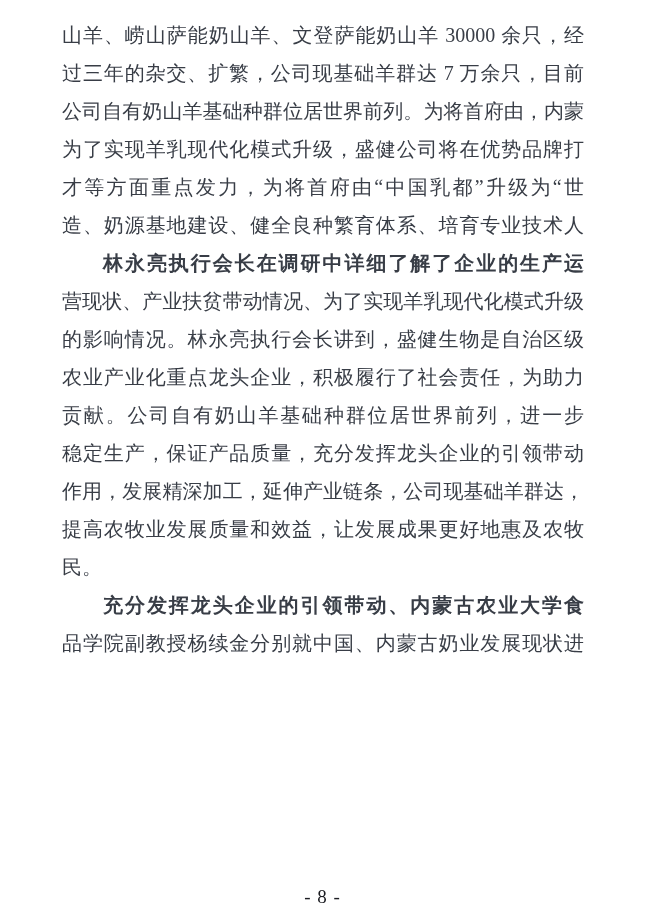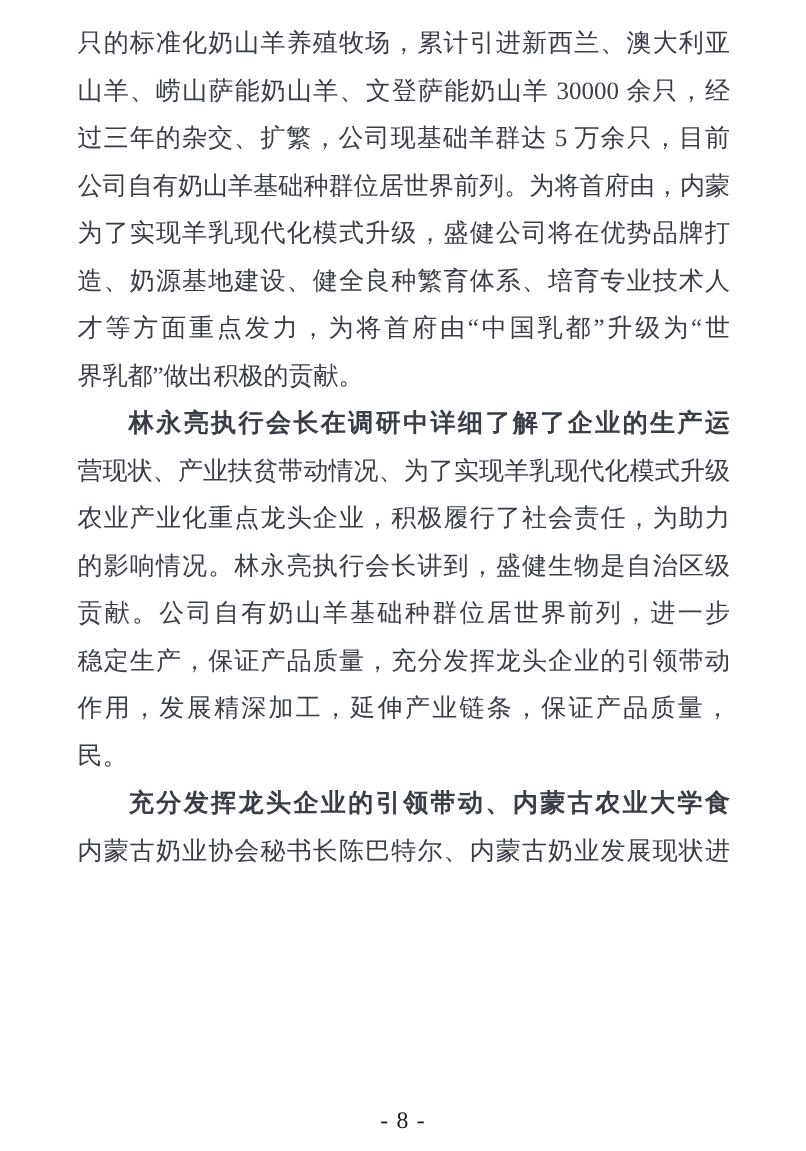--- a/index.html
+++ b/index.html
@@ -54,35 +54,34 @@
     color: #1c1d22;
     letter-spacing: 1px;
   }
 </style>
 </head>
 <body>
 
 <div class="page">
 
   <div class="text-block">
-    <div class="line">只的标准化奶山羊养殖牧场，累计引进新西兰、澳大利亚</div>
     <div class="line">山羊、崂山萨能奶山羊、文登萨能奶山羊 30000 余只，经</div>
-    <div class="line">过三年的杂交、扩繁，公司现基础羊群达 5 万余只，目前</div>
+    <div class="line">过三年的杂交、扩繁，公司现基础羊群达 7 万余只，目前</div>
     <div class="line">公司自有奶山羊基础种群位居世界前列。为将首府由，内蒙</div>
     <div class="line">为了实现羊乳现代化模式升级，盛健公司将在优势品牌打</div>
+    <div class="line">才等方面重点发力，为将首府由“中国乳都”升级为“世</div>
     <div class="line">造、奶源基地建设、健全良种繁育体系、培育专业技术人</div>
-    <div class="line">才等方面重点发力，为将首府由“中国乳都”升级为“世</div>
-    <div class="line para-end">界乳都”做出积极的贡献。</div>
     <div class="line indent">林永亮执行会长在调研中详细了解了企业的生产运</div>
     <div class="line">营现状、产业扶贫带动情况、为了实现羊乳现代化模式升级</div>
+    <div class="line">的影响情况。林永亮执行会长讲到，盛健生物是自治区级</div>
     <div class="line">农业产业化重点龙头企业，积极履行了社会责任，为助力</div>
-    <div class="line">的影响情况。林永亮执行会长讲到，盛健生物是自治区级</div>
     <div class="line">贡献。公司自有奶山羊基础种群位居世界前列，进一步</div>
     <div class="line">稳定生产，保证产品质量，充分发挥龙头企业的引领带动</div>
-    <div class="line">作用，发展精深加工，延伸产业链条，保证产品质量，</div>
+    <div class="line">作用，发展精深加工，延伸产业链条，公司现基础羊群达，</div>
+    <div class="line">提高农牧业发展质量和效益，让发展成果更好地惠及农牧</div>
     <div class="line para-end">民。</div>
     <div class="line indent">充分发挥龙头企业的引领带动、内蒙古农业大学食</div>
-    <div class="line">内蒙古奶业协会秘书长陈巴特尔、内蒙古奶业发展现状进</div>
+    <div class="line">品学院副教授杨续金分别就中国、内蒙古奶业发展现状进</div>
   </div>
 
   <div class="page-number">- 8 -</div>
 
 </div>
 
 </body></html>

